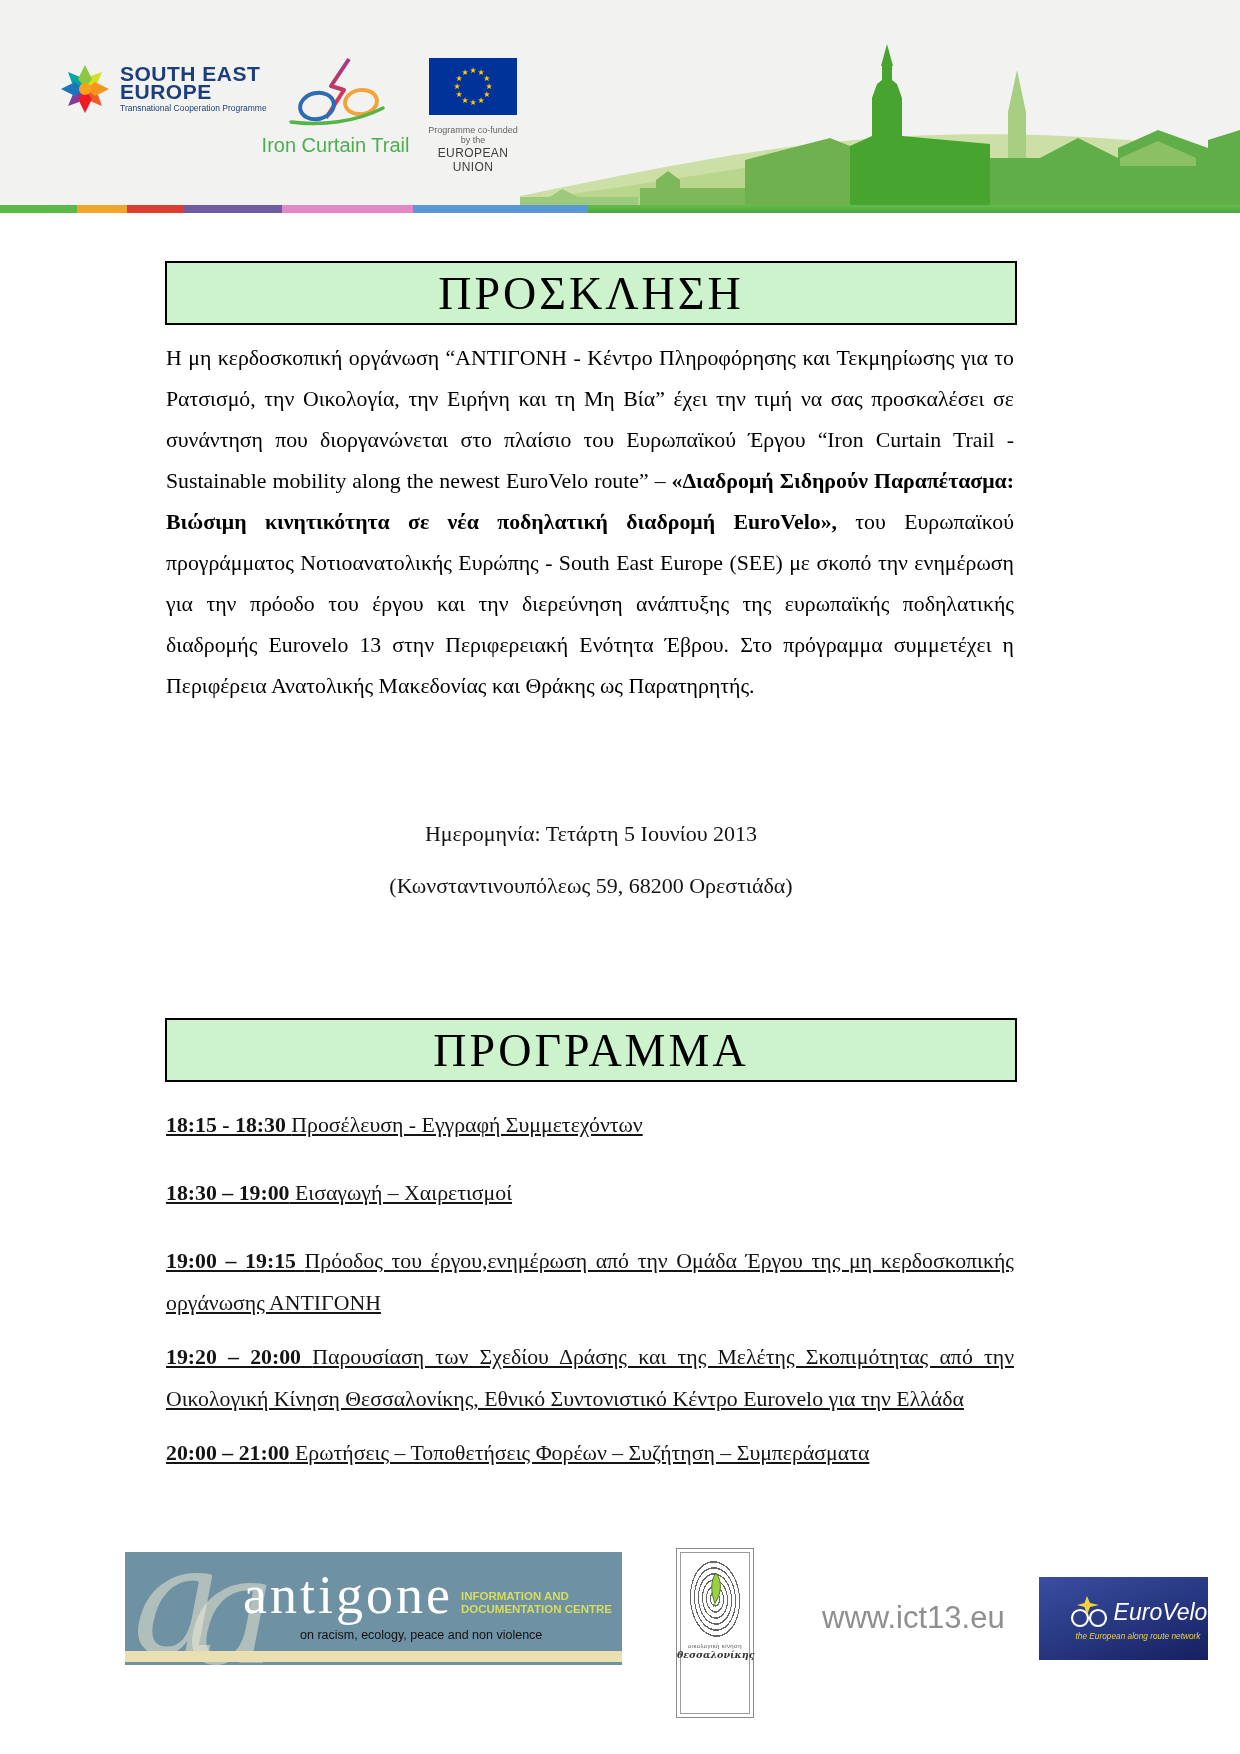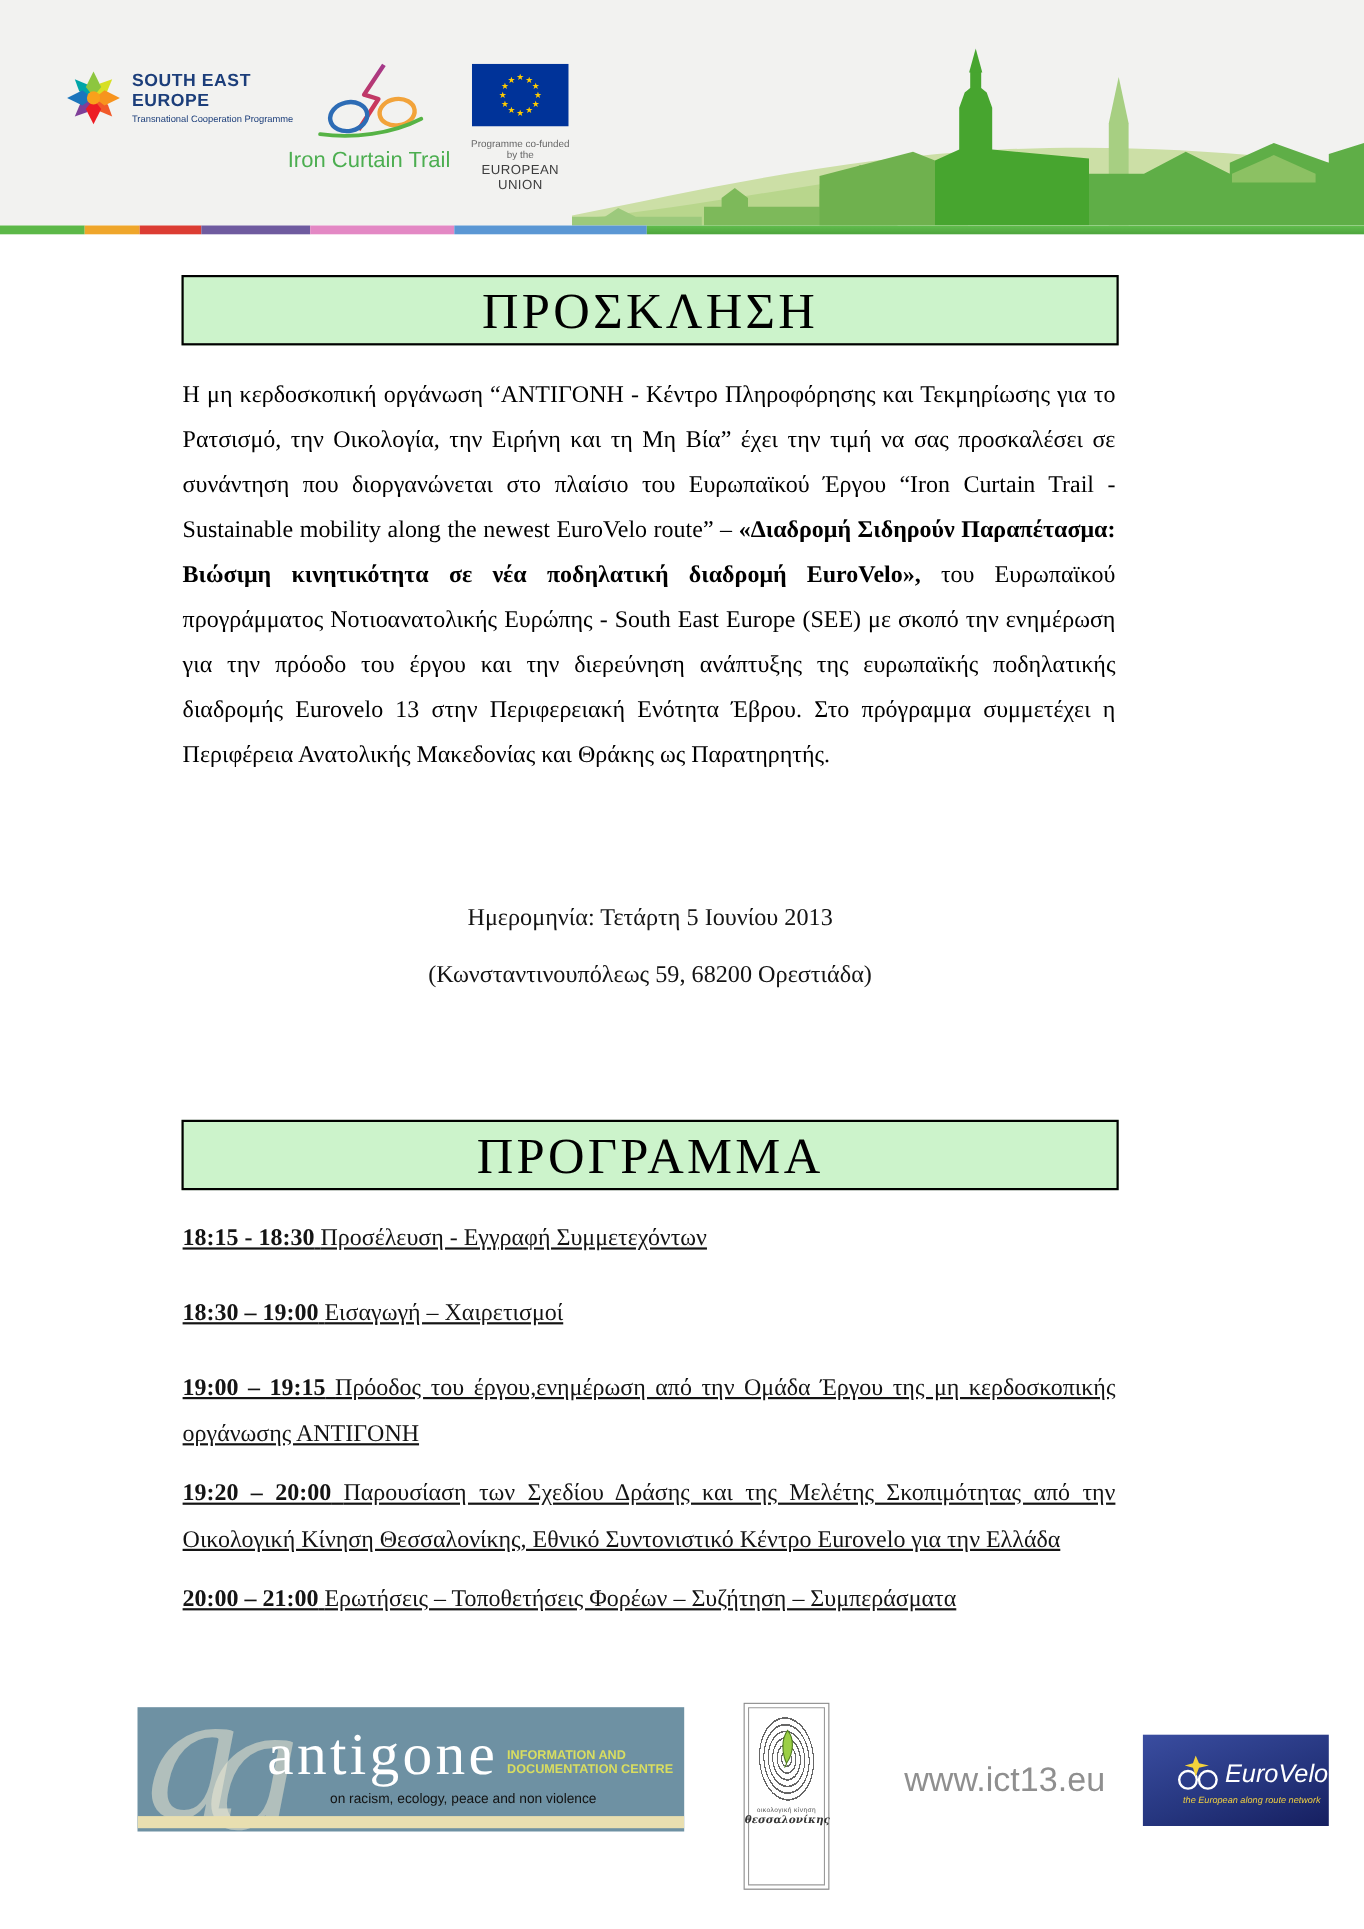--- a/index.html
+++ b/index.html
@@ -3,21 +3,21 @@
 <meta charset="utf-8">
 <style>
   html,body{margin:0;padding:0;background:#fff;}
   .page{position:relative;width:1240px;height:1754px;background:#ffffff;overflow:hidden;
         font-family:"Liberation Serif","DejaVu Serif",serif;color:#1a1a1a;}
 
   
   .hdr{position:absolute;left:0;top:0;width:1240px;height:205px;background:#f2f2f0;}
   .see-logo{position:absolute;left:58px;top:62px;display:flex;align-items:center;}
   .see-text{margin-left:8px;font-family:"Liberation Sans",sans-serif;color:#1c3e7a;}
-  .see-title{font-size:16px;font-weight:bold;line-height:18px;letter-spacing:.5px;white-space:pre-line;}
+  .see-title{font-size:21px;font-weight:bold;line-height:18px;letter-spacing:.5px;white-space:pre-line;}
   .see-sub{font-size:8.5px;margin-top:2px;}
   .ict-logo{position:absolute;left:248px;top:56px;width:175px;text-align:center;}
   .ict-label{font-family:"Liberation Sans",sans-serif;color:#4cae50;font-size:20px;margin-top:2px;}
   .eu-logo{position:absolute;left:425px;top:58px;width:96px;text-align:center;font-family:"Liberation Sans",sans-serif;}
   .eu-cap1{font-size:9px;color:#666;margin-top:6px;}
   .eu-cap2{font-size:12px;color:#3d3d3d;letter-spacing:.4px;margin-top:1px;}
   .skyline{position:absolute;left:520px;top:40px;width:720px;height:165px;}
 
   
   .colorbar{position:absolute;left:0;top:205px;width:1240px;height:8px;display:flex;}
@@ -27,21 +27,21 @@
   .s3{width:56px;background:#dc3d33;}
   .s4{width:99px;background:#6f5b9f;}
   .s5{width:131px;background:#e388c4;}
   .s6{width:175px;background:#5b97d4;}
   .s7{flex:1;background:linear-gradient(#62bd4e,#4da53d);}
 
   
   .titlebox{position:absolute;left:165px;width:852px;height:64px;background:#ccf3cb;
             border:2px solid #000;box-sizing:border-box;display:flex;align-items:center;justify-content:center;}
   .titlebox h1{margin:0;font-size:46px;font-weight:400;letter-spacing:3px;color:#000;}
-  .box-invite{top:250px;}
+  .box-invite{top:261px;}
   .box-program{top:1018px;}
 
   
   .bodytext{position:absolute;left:166px;top:338px;width:848px;margin:0;
             font-size:21.8px;line-height:41px;text-align:justify;color:#000000;}
   .bodytext strong{font-weight:bold;}
   .dates{position:absolute;left:165px;top:808px;width:852px;text-align:center;font-size:22px;color:#141414;}
   .dates div{height:52px;line-height:52px;}
 
   

